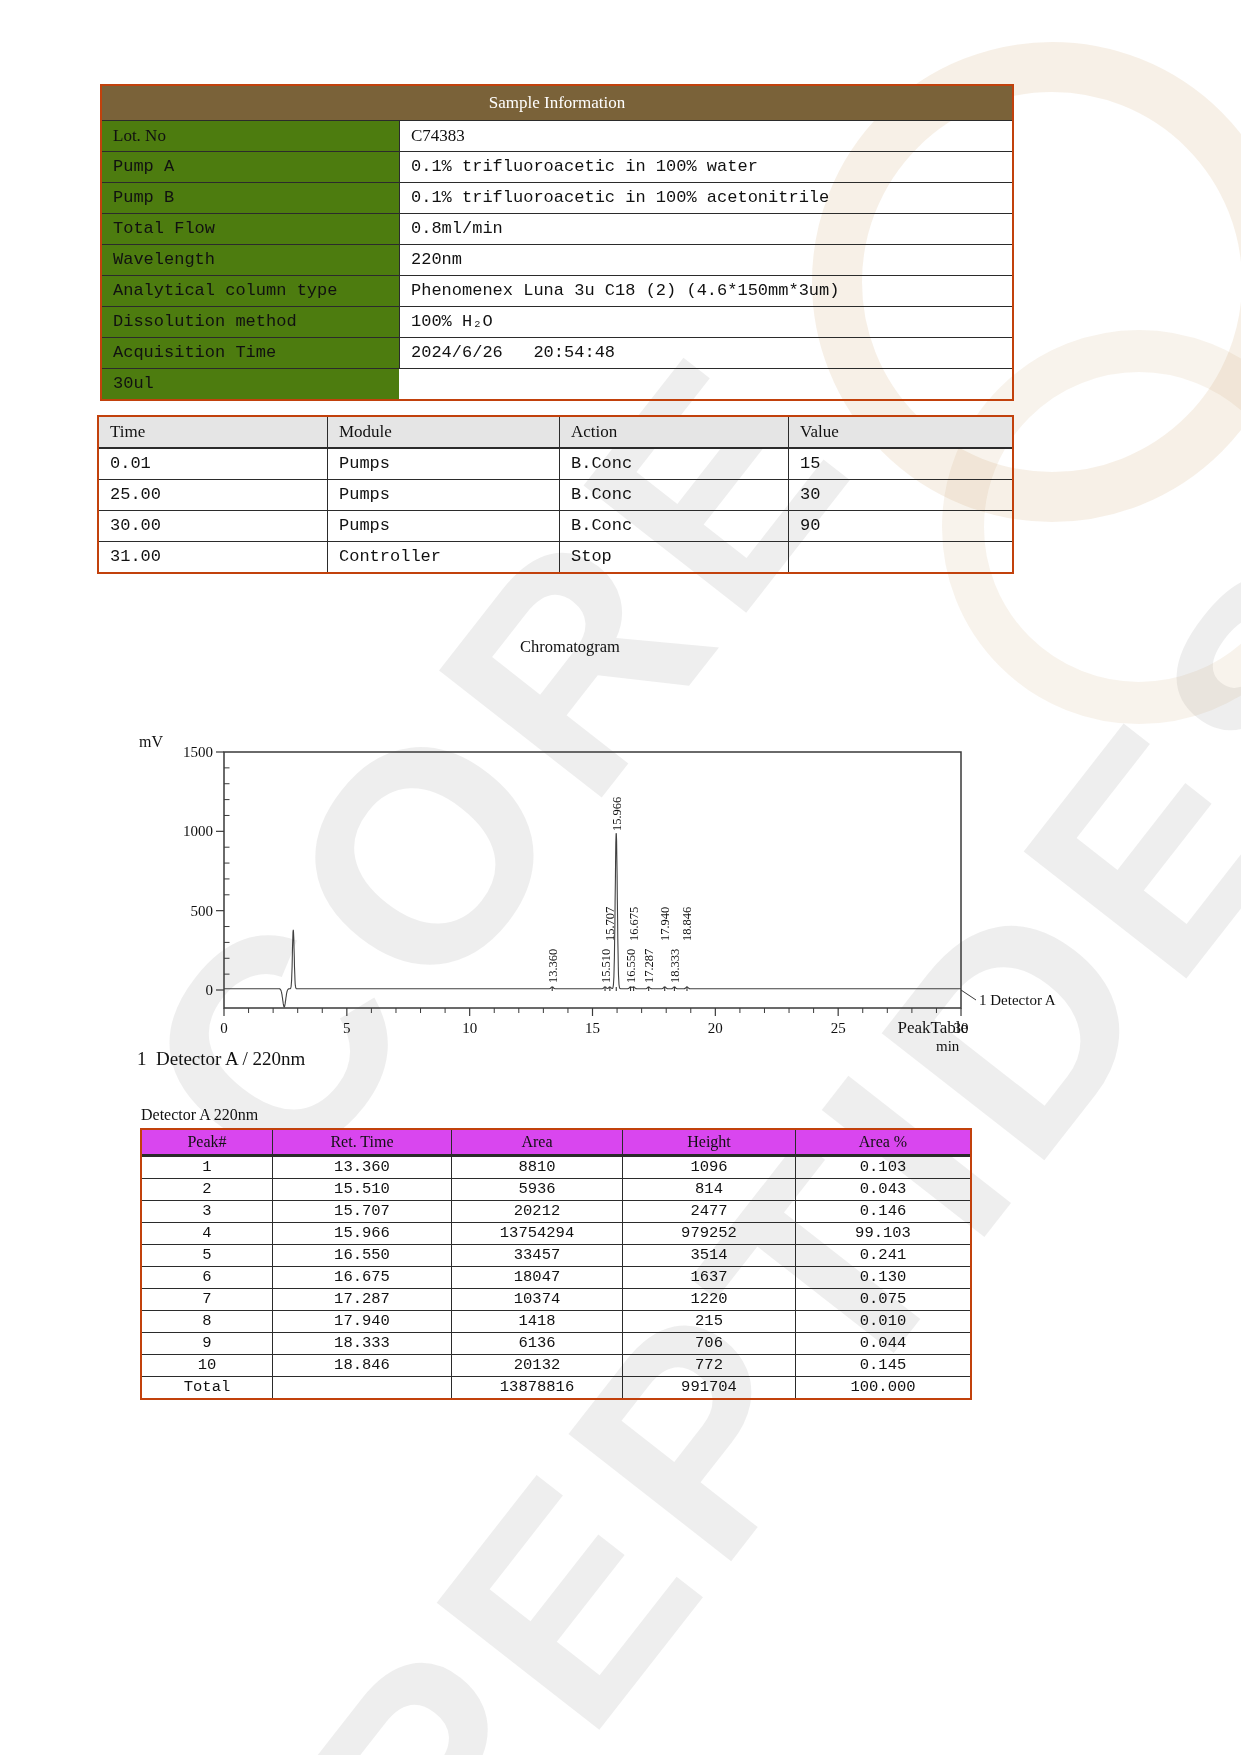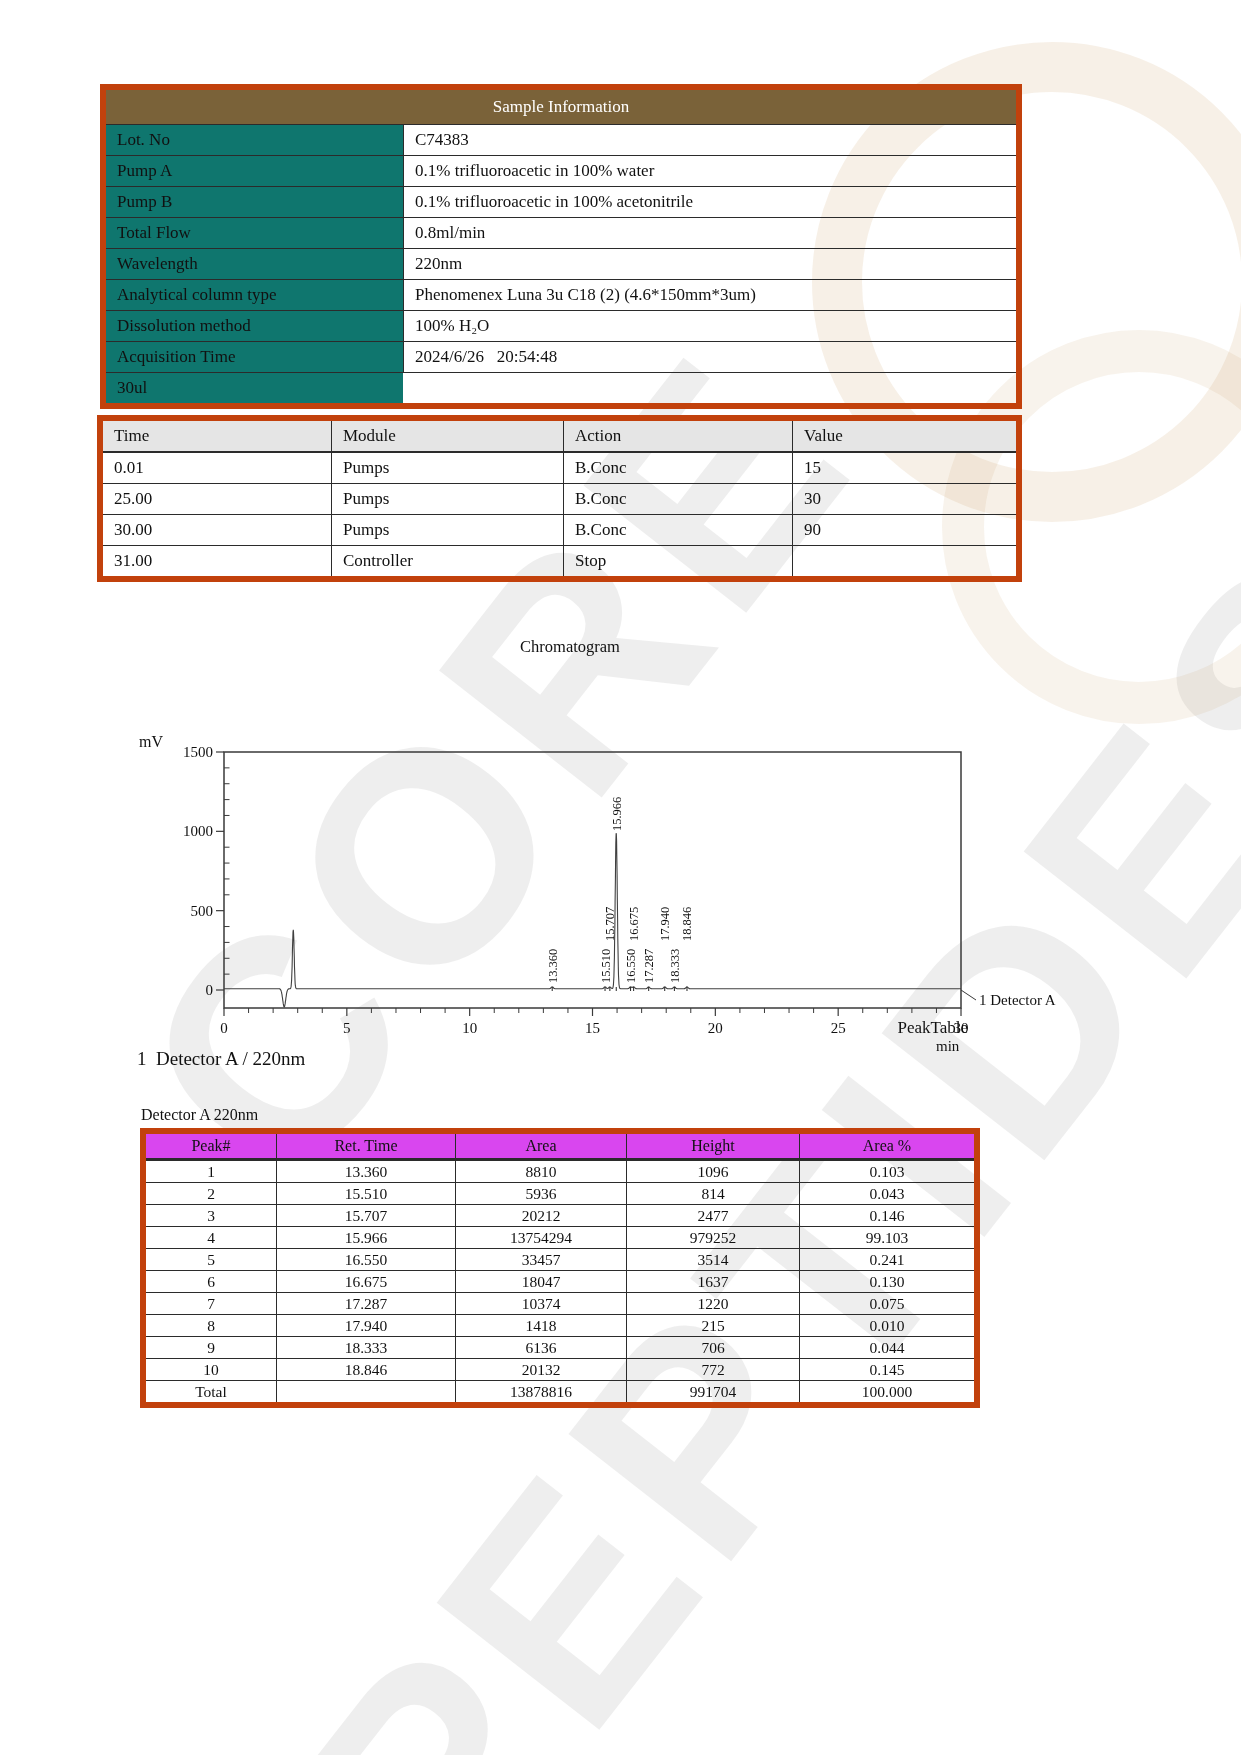--- a/index.html
+++ b/index.html
@@ -8,32 +8,32 @@
   
   .wm{position:absolute;z-index:0;pointer-events:none;}
   .wm-text{font-family:"Liberation Sans",sans-serif;font-weight:700;color:rgba(120,120,120,0.13);
            white-space:nowrap;transform-origin:0 0;line-height:1;}
   .wm-core{left:90px;top:1040px;font-size:300px;letter-spacing:18px;transform:rotate(-52deg);}
   .wm-pep{left:255px;top:1758px;font-size:300px;letter-spacing:14px;transform:rotate(-52deg);}
   .wm-ring{border-radius:50%;}
   .wm-ring1{left:812px;top:42px;width:380px;height:380px;border:50px solid rgba(199,156,97,0.15);}
   .wm-ring2{left:942px;top:330px;width:310px;height:310px;border:42px solid rgba(199,156,97,0.12);}
   
-  .tbl{position:absolute;z-index:2;border:6px solid #c2410c;}
+  .tbl{position:absolute;z-index:2;border:2px solid #c2410c;}
   .g-row{display:grid;}
-  .g-row + .g-row{border-top:1px solid #2b2b2b;}
+  .g-row + .g-row{border-top:1px solid #2b2b2b;font-family:Liberation Mono, monospace;}
   .td{overflow:hidden;white-space:pre;}
   .td + .td{border-left:1px solid #2b2b2b;}
   
   #sample-table{left:100px;top:84px;width:910px;}
   .samp-head{height:34px;line-height:34px;background:#7a6239;color:#fff;text-align:center;
              font-size:17px;border-bottom:1px solid #2b2b2b;}
   .samp-row{grid-template-columns:297px 613px;height:30px;line-height:30px;font-size:17px;}
   .samp-row .td{padding-left:11px;}
-  .samp-row .td:first-child{background:#0f766e;}
+  .samp-row .td:first-child{background:#4d7c0f;}
   
   #program-table{left:97px;top:415px;width:913px;}
   .prog-head,.prog-row{grid-template-columns:228px 232px 229px 224px;height:30px;line-height:30px;font-size:17px;}
   .prog-head{background:#e5e5e5;border-bottom:1px solid #2b2b2b;}
   .prog-head .td + .td,.prog-row .td + .td{border-left:1px solid #2b2b2b;}
   .prog-head .td,.prog-row .td{padding-left:11px;}
   
   #chromatogram-svg{position:absolute;left:0;top:630px;z-index:2;}
   #chromatogram-svg text{font-family:"Liberation Serif",serif;fill:#111;}
   #detector-footer{position:absolute;left:137px;top:1048px;z-index:2;font-size:19px;white-space:pre;}

